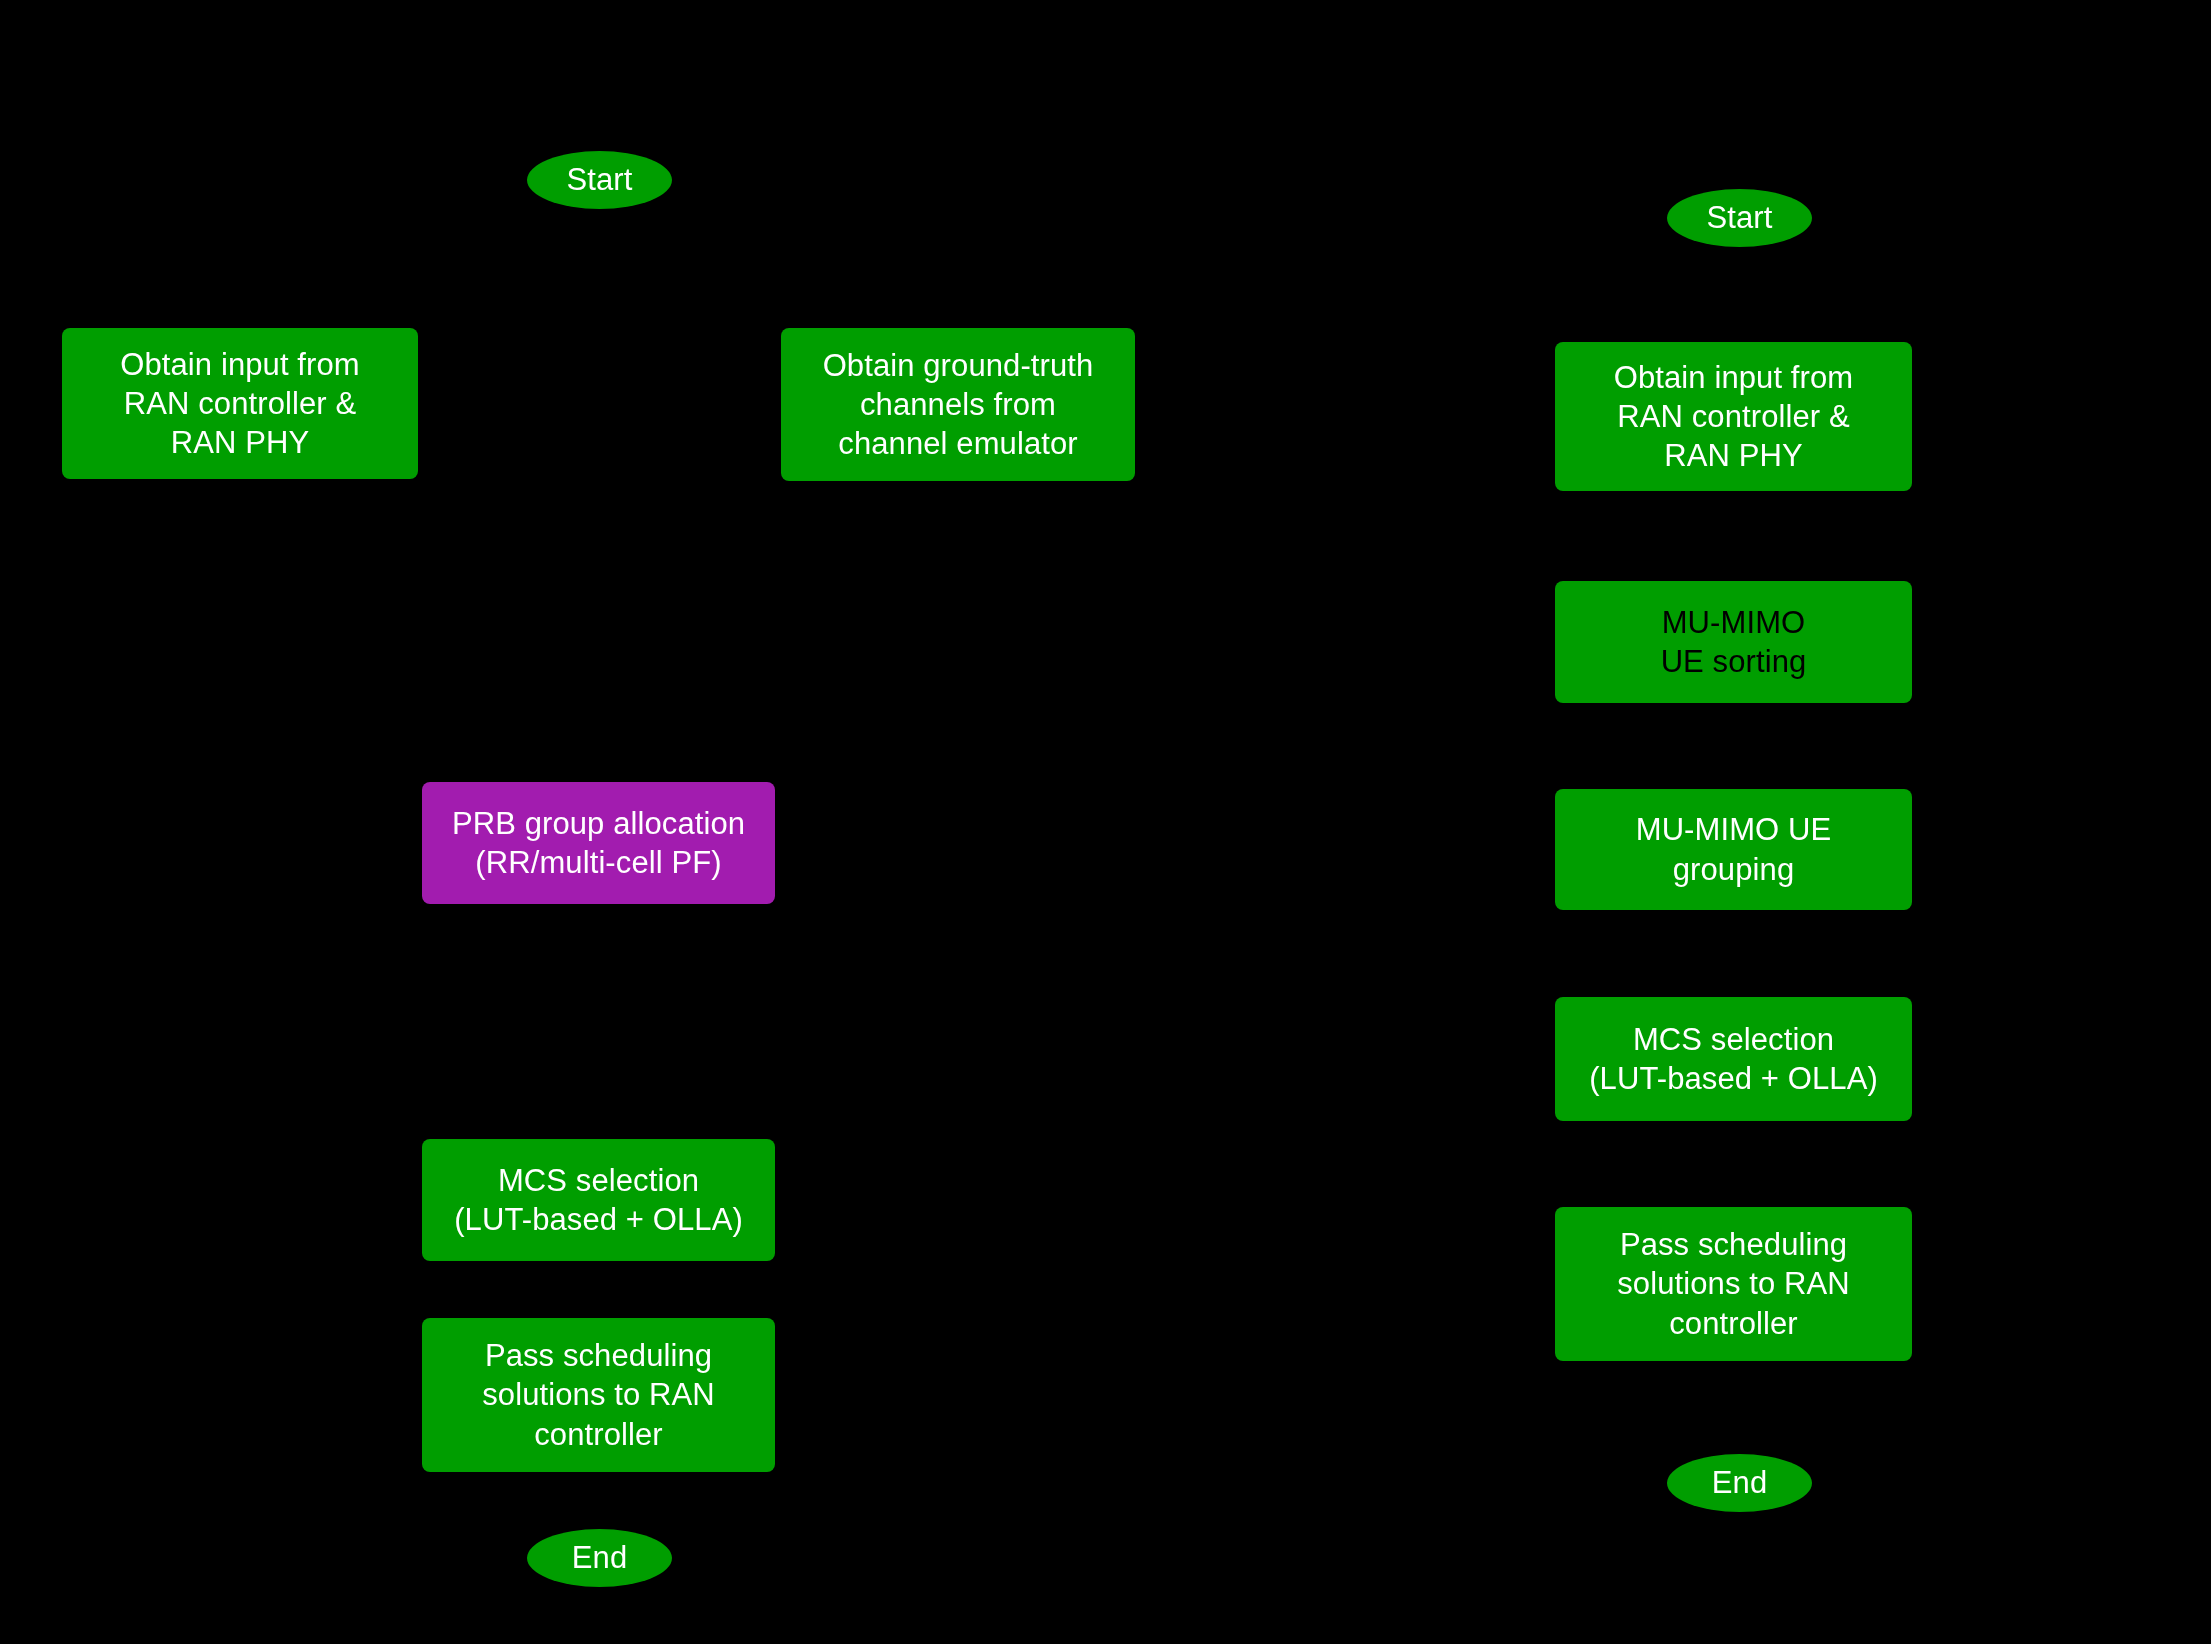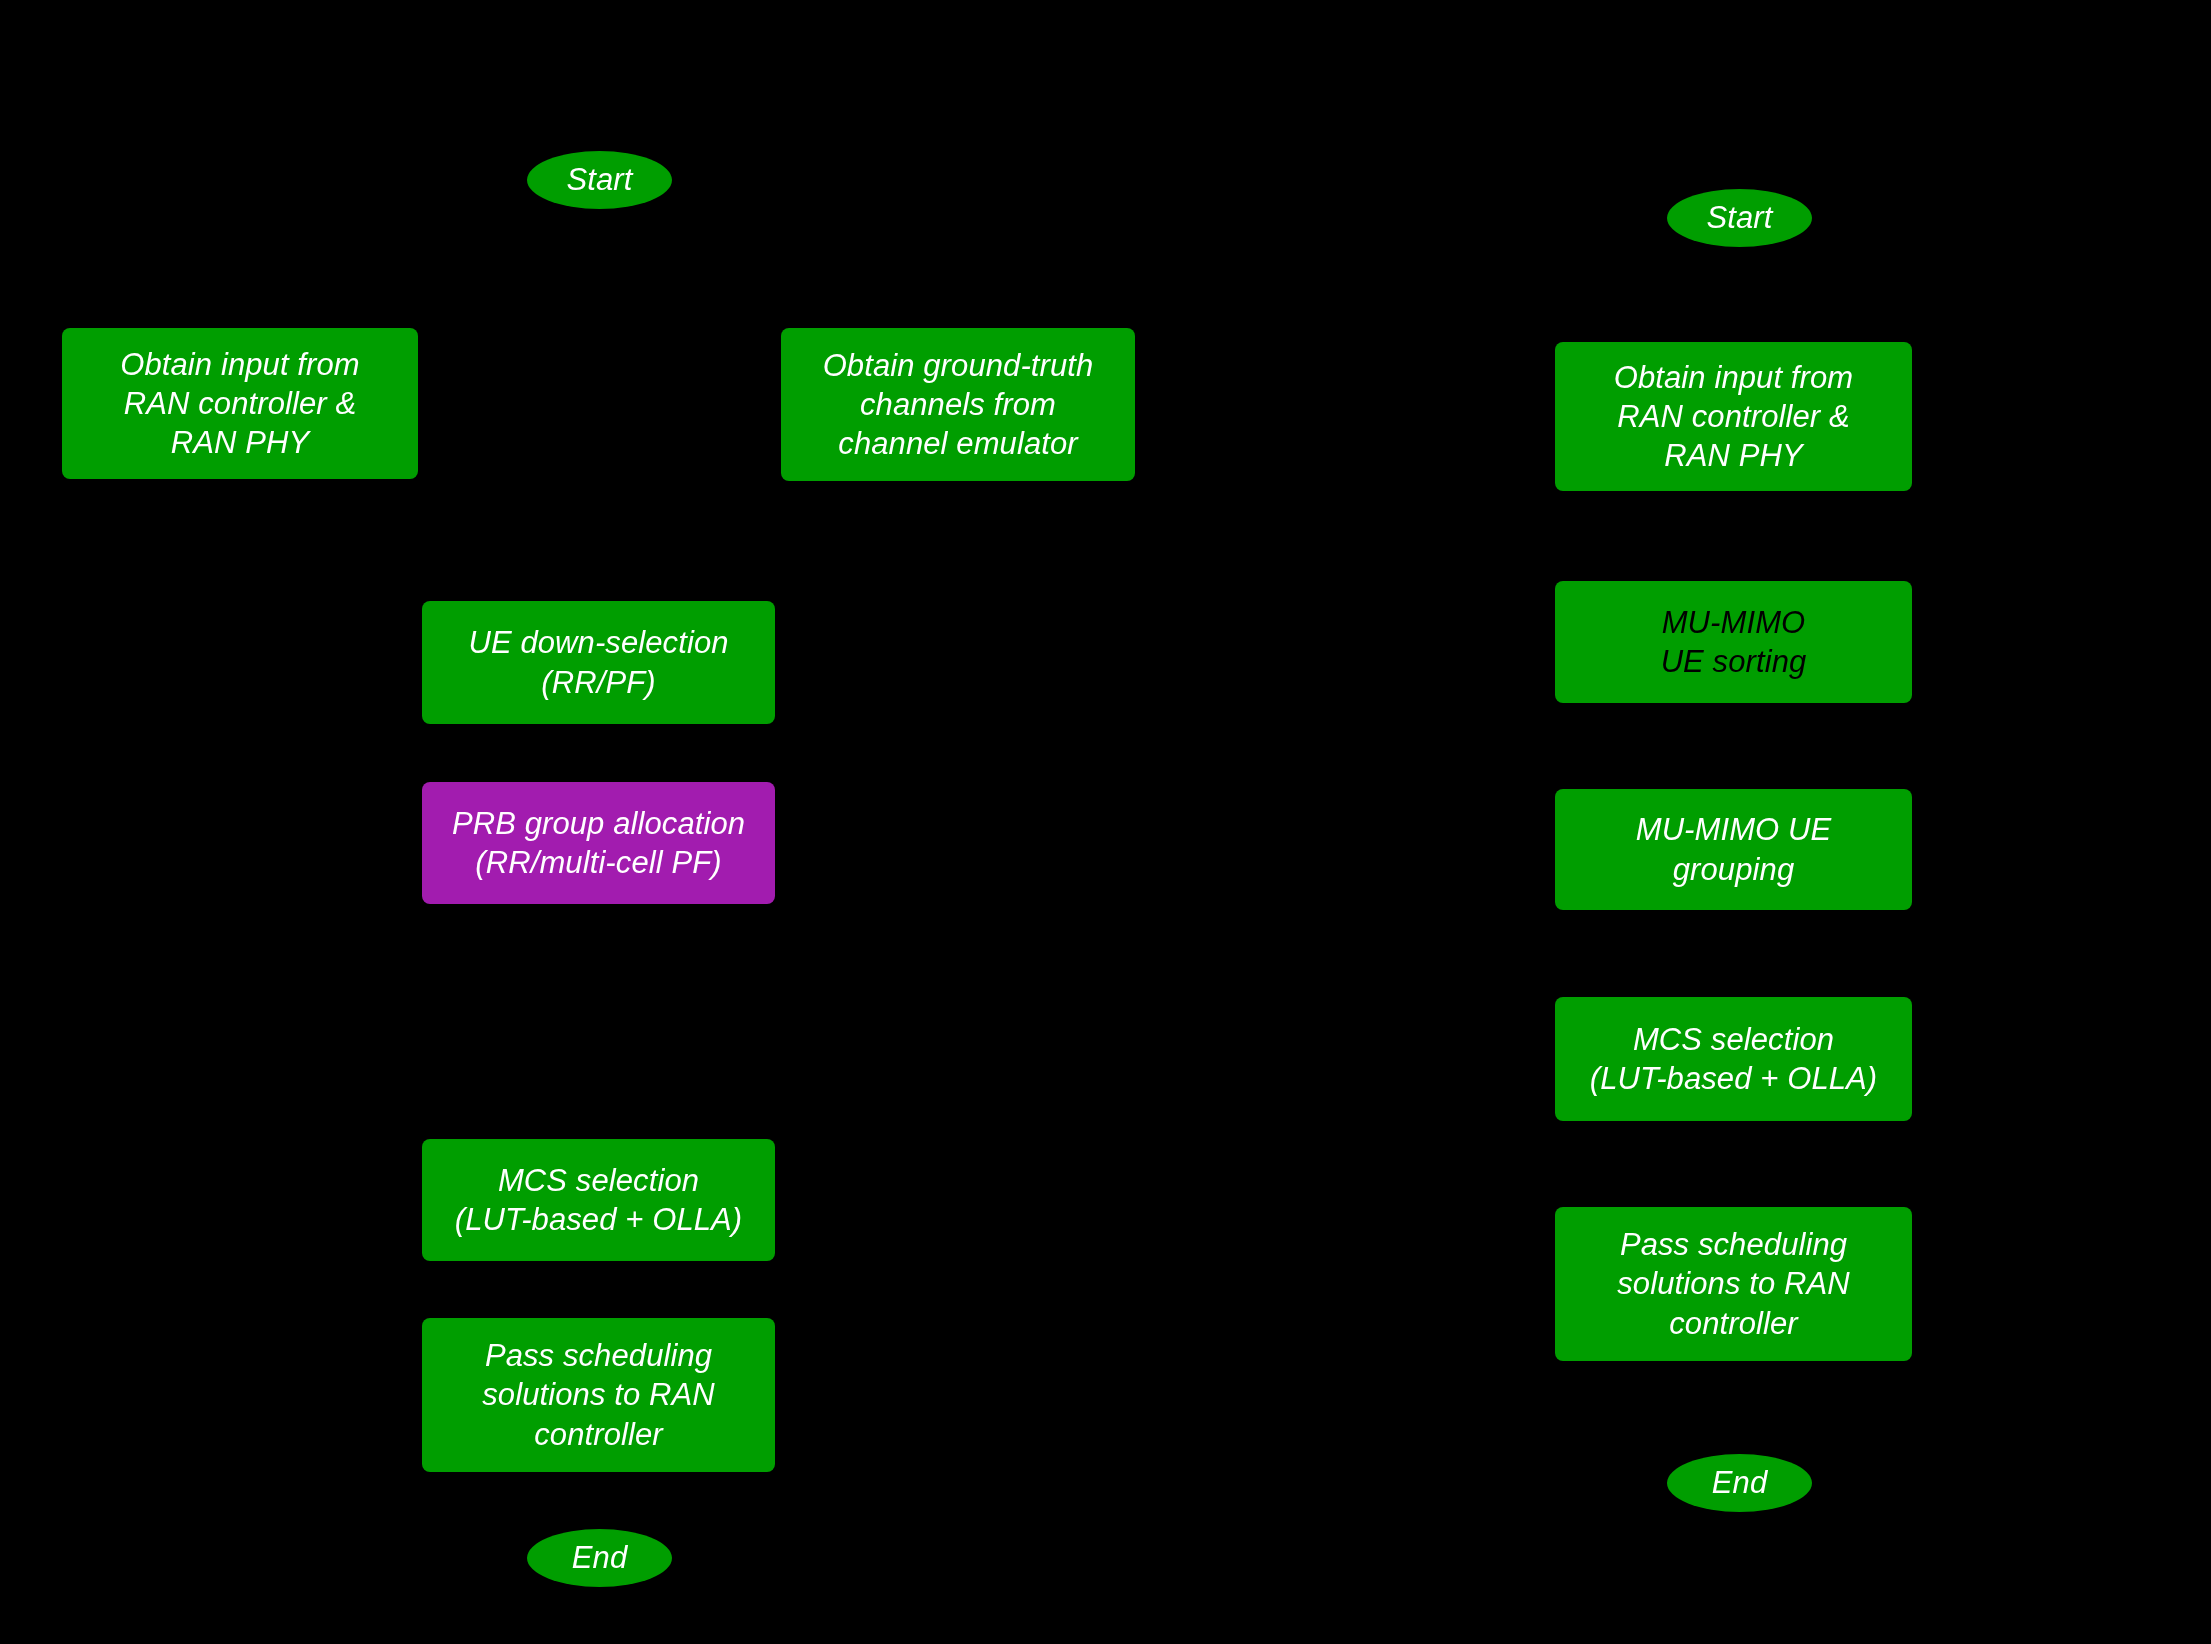--- a/index.html
+++ b/index.html
@@ -31,21 +31,20 @@
     border-radius: 8px;
   }
   .terminator {
     border-radius: 50%;
   }
   .node span {
     display: block;
     width: 100%;
     padding: 0 6px;
     box-sizing: border-box;
-    font-style: italic;
   }
 </style>
 </head>
 <body>
 
 <div id="canvas" style="background: rgb(0, 0, 0);">
 
   <div class="node process" style="left: 62px; top: 328px; width: 356px; height: 151px; font-size: 31px; background: rgb(0, 158, 0); color: rgb(255, 255, 255);">
     <span>
       <span>Obtain input from</span>
@@ -61,26 +60,20 @@
   </div>
 
   <div class="node process" style="left: 781px; top: 328px; width: 354px; height: 153px; font-size: 31px; background: rgb(0, 158, 0); color: rgb(255, 255, 255);">
     <span>
       <span>Obtain ground-truth</span>
       <span>channels from</span>
       <span>channel emulator</span>
     </span>
   </div>
 
-  <div class="node process" style="left: 422px; top: 601px; width: 353px; height: 123px; font-size: 31px; background: rgb(0, 158, 0); color: rgb(255, 255, 255);">
-    <span>
-      <span>UE down-selection</span>
-      <span>(RR/PF)</span>
-    </span>
-  </div>
 
   <div class="node process" style="left: 422px; top: 782px; width: 353px; height: 122px; font-size: 31px; background: #a21caf; color: rgb(255, 255, 255);">
     <span>
       <span>PRB group allocation</span>
       <span>(RR/multi-cell PF)</span>
     </span>
   </div>
 
 
   <div class="node process" style="left: 422px; top: 1139px; width: 353px; height: 122px; font-size: 31px; background: rgb(0, 158, 0); color: rgb(255, 255, 255);">

